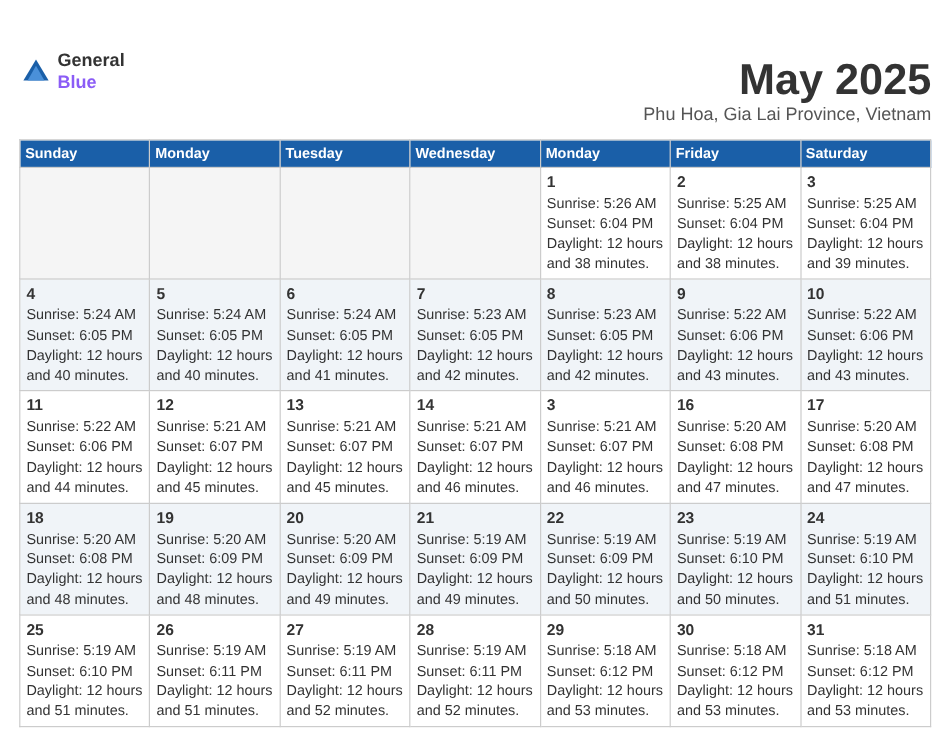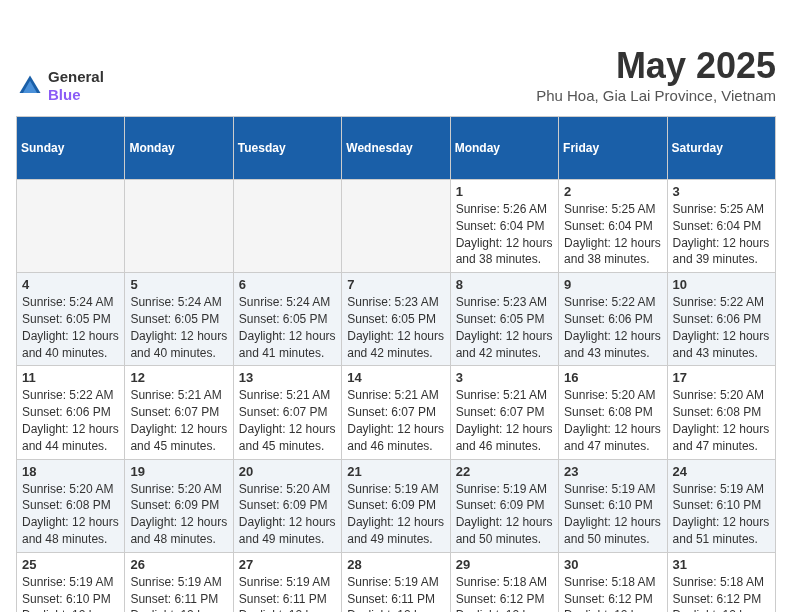--- a/index.html
+++ b/index.html
@@ -6,21 +6,21 @@
     body {
       font-family: Arial, sans-serif;
       background: #fff;
       width: 792px;
       min-height: 612px;
       padding: 16px;
     }
     .header {
       display: flex;
       justify-content: space-between;
-      align-items: flex-end;
+      align-items: center;
       margin-bottom: 12px;
     }
     .logo {
       display: flex;
       align-items: center;
       gap: 4px;
     }
     .logo-text-general { font-size: 15px; font-weight: bold; color: #333; }
     .logo-text-blue { font-size: 15px; font-weight: bold; color: #8b5cf6; }
     .logo-icon {
@@ -30,21 +30,21 @@
     .main-title { font-size: 36px; font-weight: bold; color: #333; }
     .subtitle { font-size: 15px; color: #555; }
     .calendar-table {
       width: 100%;
       border-collapse: collapse;
       font-size: 11px;
     }
     .calendar-table th {
       background-color: #1a5fa8;
       color: #fff;
-      padding: 24px 4px;
+      padding: 4px 4px;
       text-align: left;
       font-size: 12px;
       border: 1px solid #ccc;
     }
     .calendar-table td {
       border: 1px solid #ccc;
       vertical-align: top;
       padding: 4px 5px;
       height: 90px;
       background: #fff;

